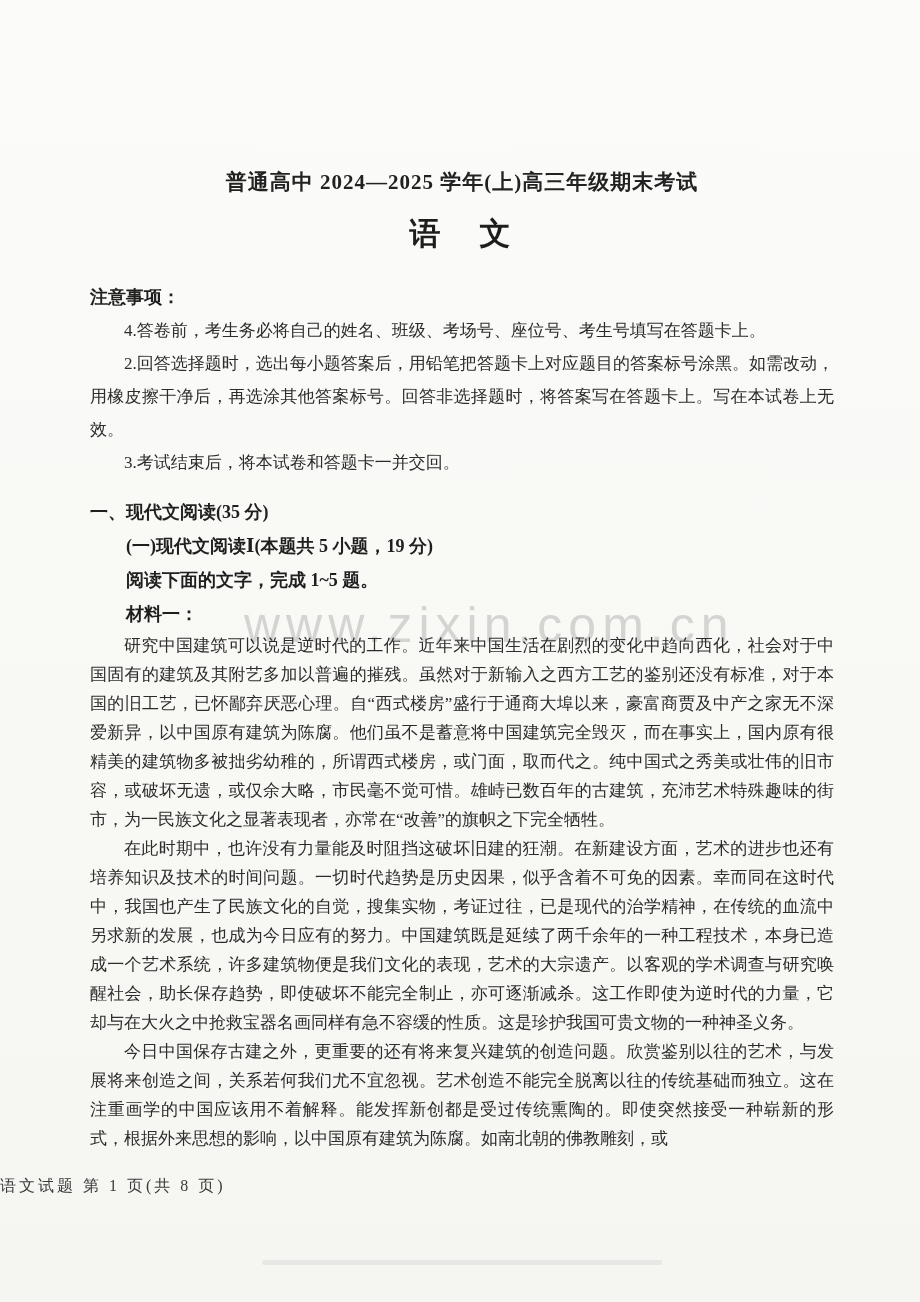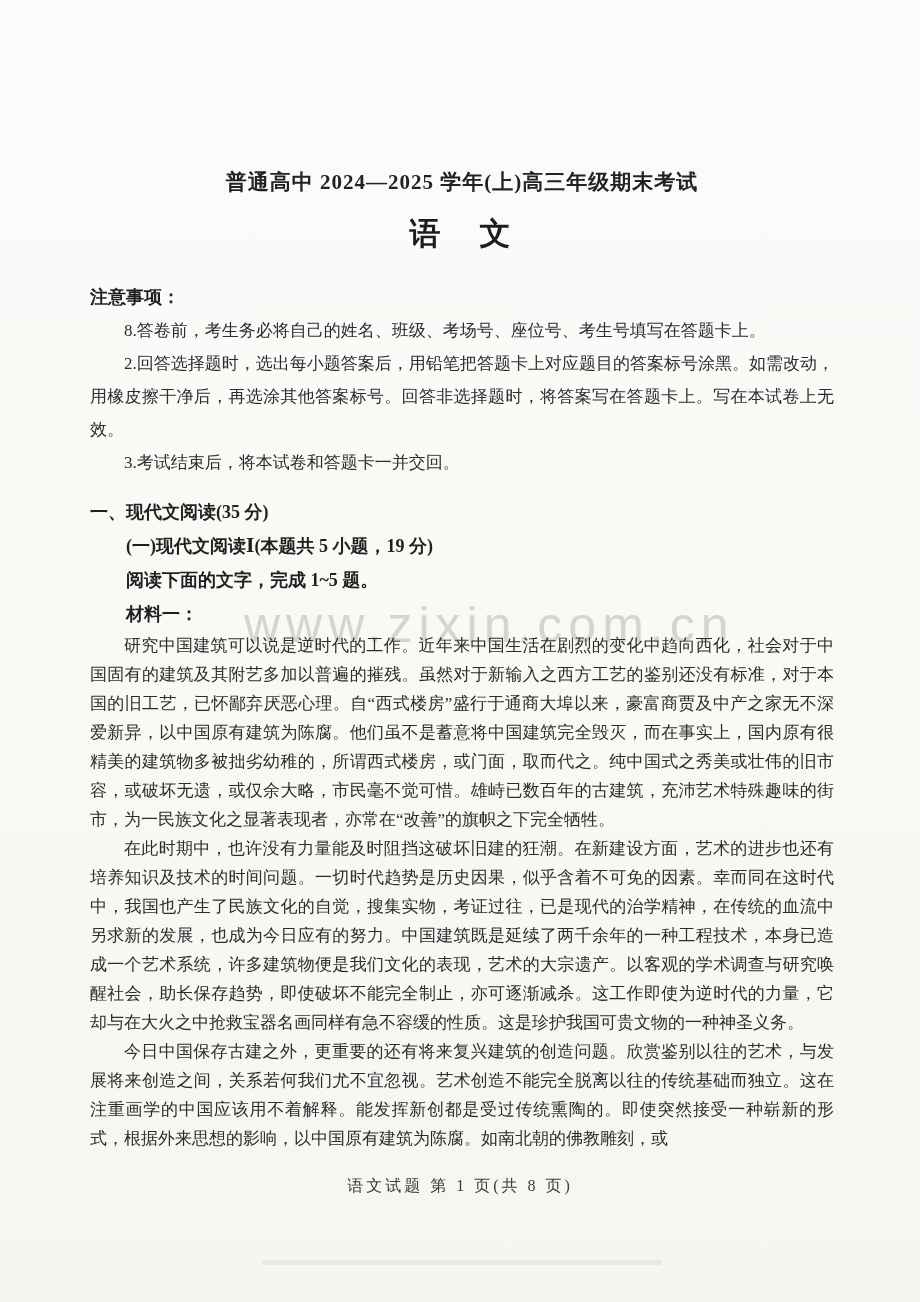--- a/index.html
+++ b/index.html
@@ -93,21 +93,20 @@
     letter-spacing: 6px;
     white-space: nowrap;
     pointer-events: none;
     font-weight: 400;
   }
   .page-footer {
     position: absolute;
     top: 1176px;
     left: 0;
     right: 0;
-    text-align: center;
     font-size: 16px;
     color: #3a3a3a;
     letter-spacing: 3px;
   }
   .scan-artifact {
     position: absolute;
     top: 1260px;
     left: 262px;
     width: 400px;
     height: 5px;
@@ -123,21 +122,21 @@
   <div class="watermark">www.zixin.com.cn</div>
 
   <div class="content">
 
     <h1 class="exam-title">普通高中 2024—2025 学年(上)高三年级期末考试</h1>
 
     <h2 class="subject-title">语　文</h2>
 
     <div>
       <p class="notice-heading">注意事项：</p>
-      <p class="notice-item">8.答卷前，考生务必将自己的姓名、班级、考场号、座位号、考生号填写在答题卡上。</p>
+      <p class="notice-item">4.答卷前，考生务必将自己的姓名、班级、考场号、座位号、考生号填写在答题卡上。</p>
       <p class="notice-item">2.回答选择题时，选出每小题答案后，用铅笔把答题卡上对应题目的答案标号涂黑。如需改动，用橡皮擦干净后，再选涂其他答案标号。回答非选择题时，将答案写在答题卡上。写在本试卷上无效。</p>
       <p class="notice-item">3.考试结束后，将本试卷和答题卡一并交回。</p>
     </div>
 
     <div class="section-block">
       <p class="section-heading">一、现代文阅读(35 分)</p>
       <p class="sub-heading">(一)现代文阅读Ⅰ(本题共 5 小题，19 分)</p>
       <p class="read-instruction">阅读下面的文字，完成 1~5 题。</p>
       <p class="material-label">材料一：</p>
       <p class="body-paragraph">研究中国建筑可以说是逆时代的工作。近年来中国生活在剧烈的变化中趋向西化，社会对于中国固有的建筑及其附艺多加以普遍的摧残。虽然对于新输入之西方工艺的鉴别还没有标准，对于本国的旧工艺，已怀鄙弃厌恶心理。自“西式楼房”盛行于通商大埠以来，豪富商贾及中产之家无不深爱新异，以中国原有建筑为陈腐。他们虽不是蓄意将中国建筑完全毁灭，而在事实上，国内原有很精美的建筑物多被拙劣幼稚的，所谓西式楼房，或门面，取而代之。纯中国式之秀美或壮伟的旧市容，或破坏无遗，或仅余大略，市民毫不觉可惜。雄峙已数百年的古建筑，充沛艺术特殊趣味的街市，为一民族文化之显著表现者，亦常在“改善”的旗帜之下完全牺牲。</p>

